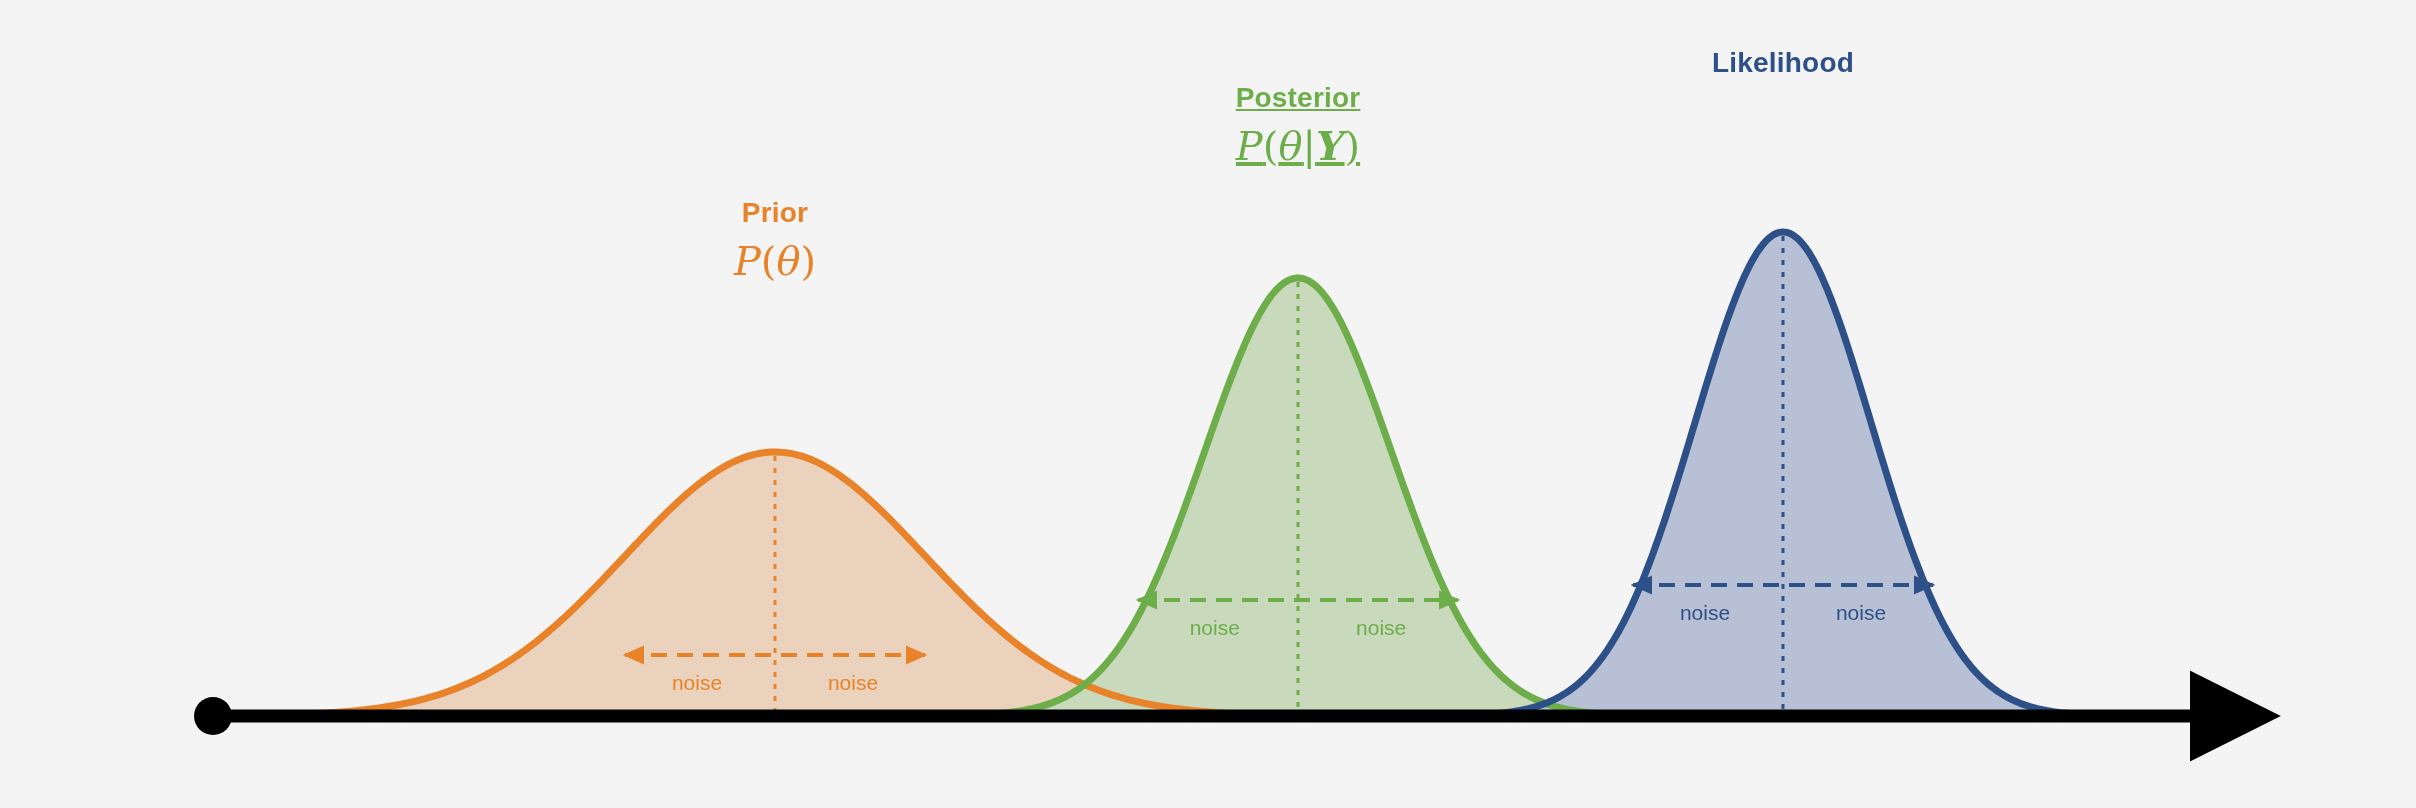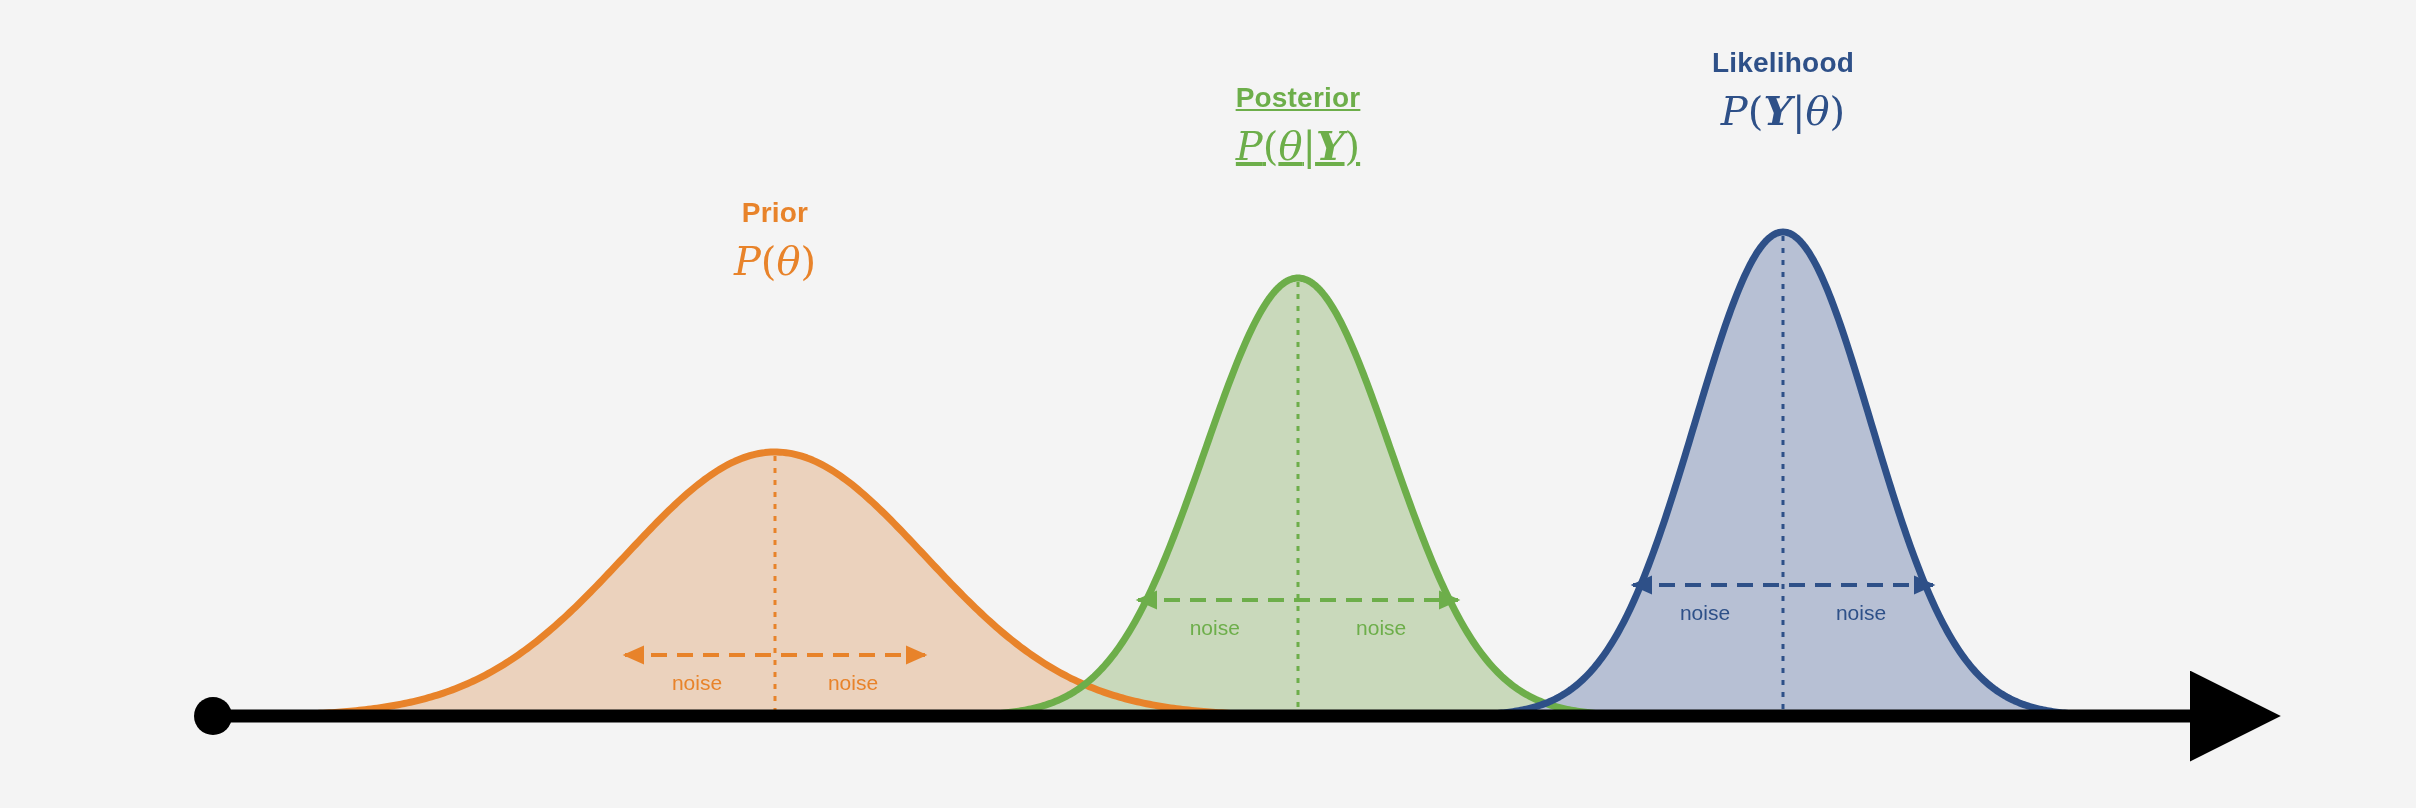--- a/index.html
+++ b/index.html
@@ -119,21 +119,20 @@
     <div class="dist-formula"><span>P</span><span class="upright">(</span><span>θ</span><span class="upright">)</span></div>
   </div>
 
   <div class="dist-label" id="label-posterior" style="left: 1298px; top: 80px; color: rgb(109, 174, 74); text-decoration: underline;">
     <div class="dist-name">Posterior</div>
     <div class="dist-formula"><span>P</span><span class="upright">(</span><span>θ</span><span class="upright">|</span><span class="bold-var">Y</span><span class="upright">)</span></div>
   </div>
 
   <div class="dist-label" id="label-likelihood" style="left: 1783px; top: 45px; color: rgb(46, 80, 136);">
     <div class="dist-name">Likelihood</div>
-    <div class="dist-formula"><span>P</span><span class="upright">(</span><span class="bold-var">Y</span><span class="upright">|</span><span>θ</span><span class="upright">)</span></div>
   </div>
 
   <div class="noise-text" id="noise-prior-left" style="left: 697px; top: 683px; color: rgb(232, 131, 42);">noise</div>
   <div class="noise-text" id="noise-prior-right" style="left: 853px; top: 683px; color: rgb(232, 131, 42);">noise</div>
   <div class="noise-text" id="noise-posterior-left" style="left: 1214.8px; top: 628px; color: rgb(109, 174, 74);">noise</div>
   <div class="noise-text" id="noise-posterior-right" style="left: 1381.2px; top: 628px; color: rgb(109, 174, 74);">noise</div>
   <div class="noise-text" id="noise-likelihood-left" style="left: 1705px; top: 613px; color: rgb(46, 80, 136);">noise</div>
   <div class="noise-text" id="noise-likelihood-right" style="left: 1861px; top: 613px; color: rgb(46, 80, 136);">noise</div>
 
 </div>

